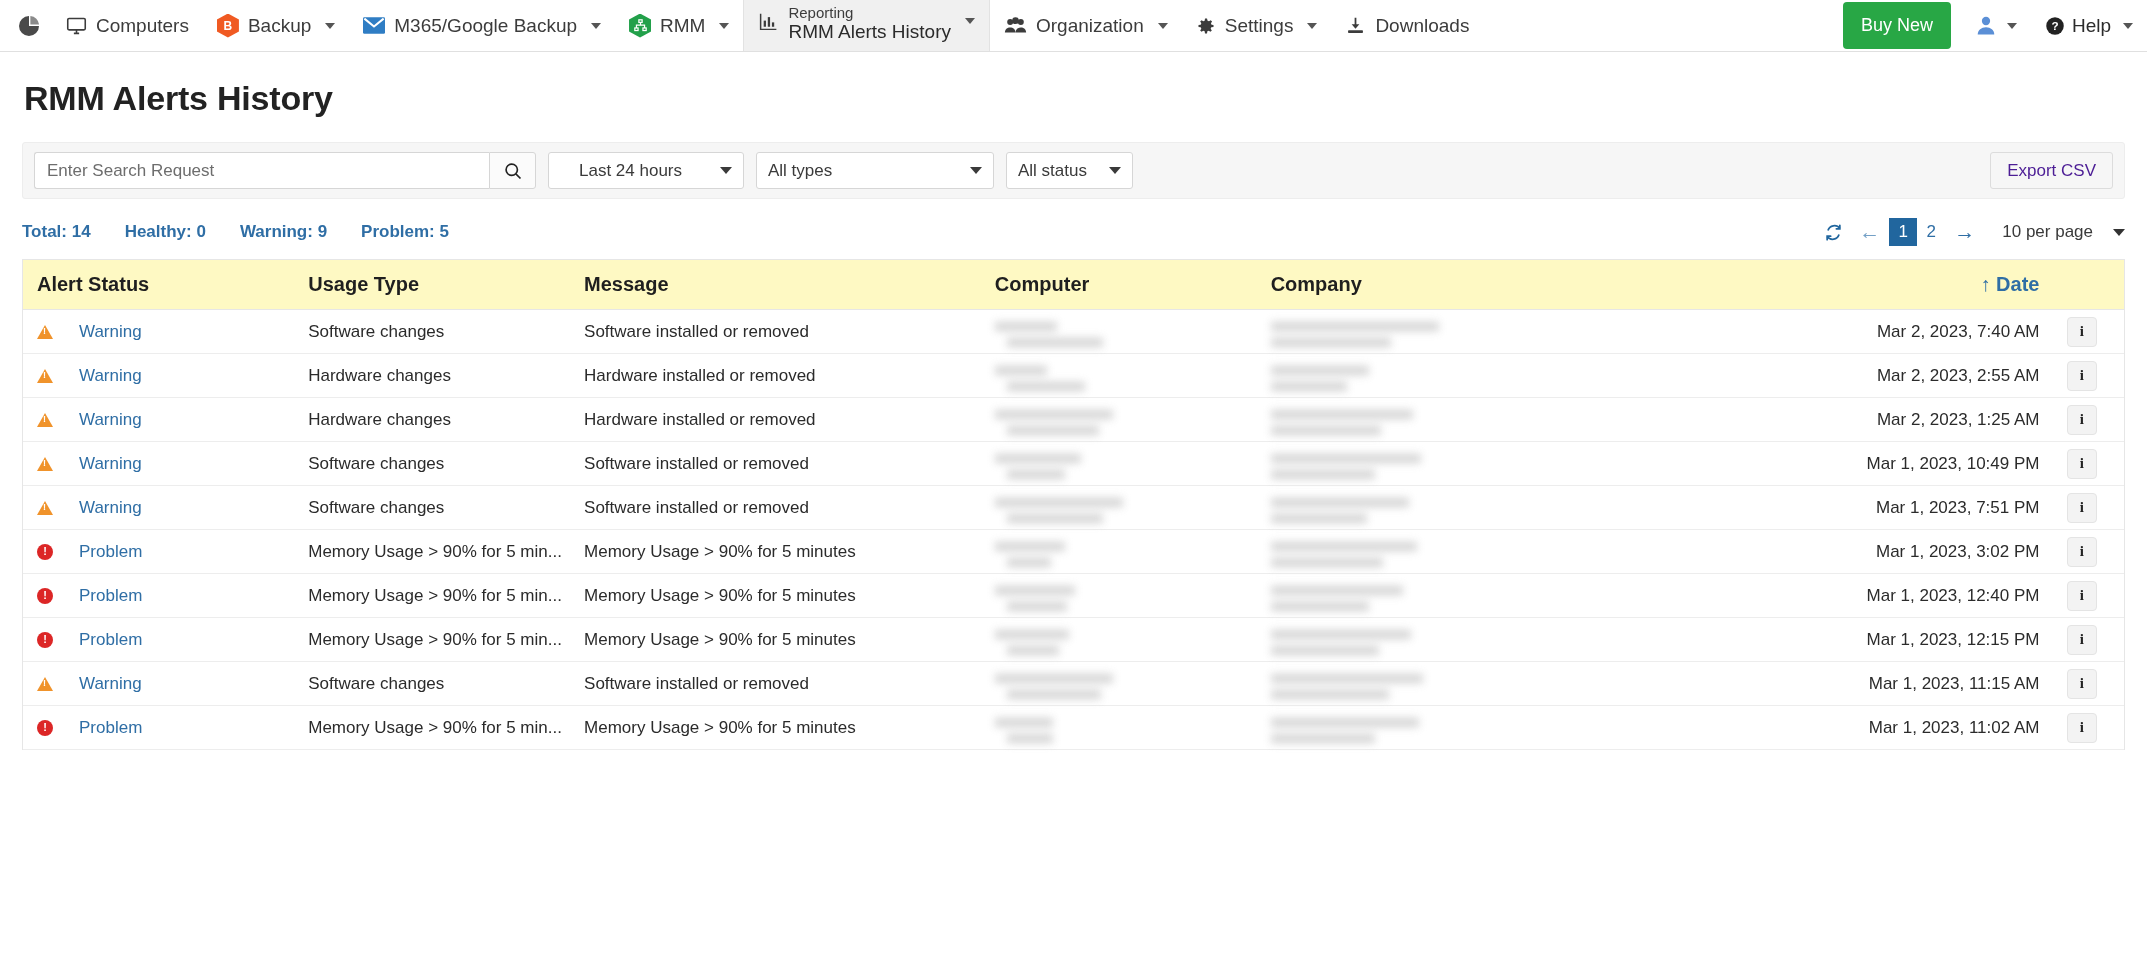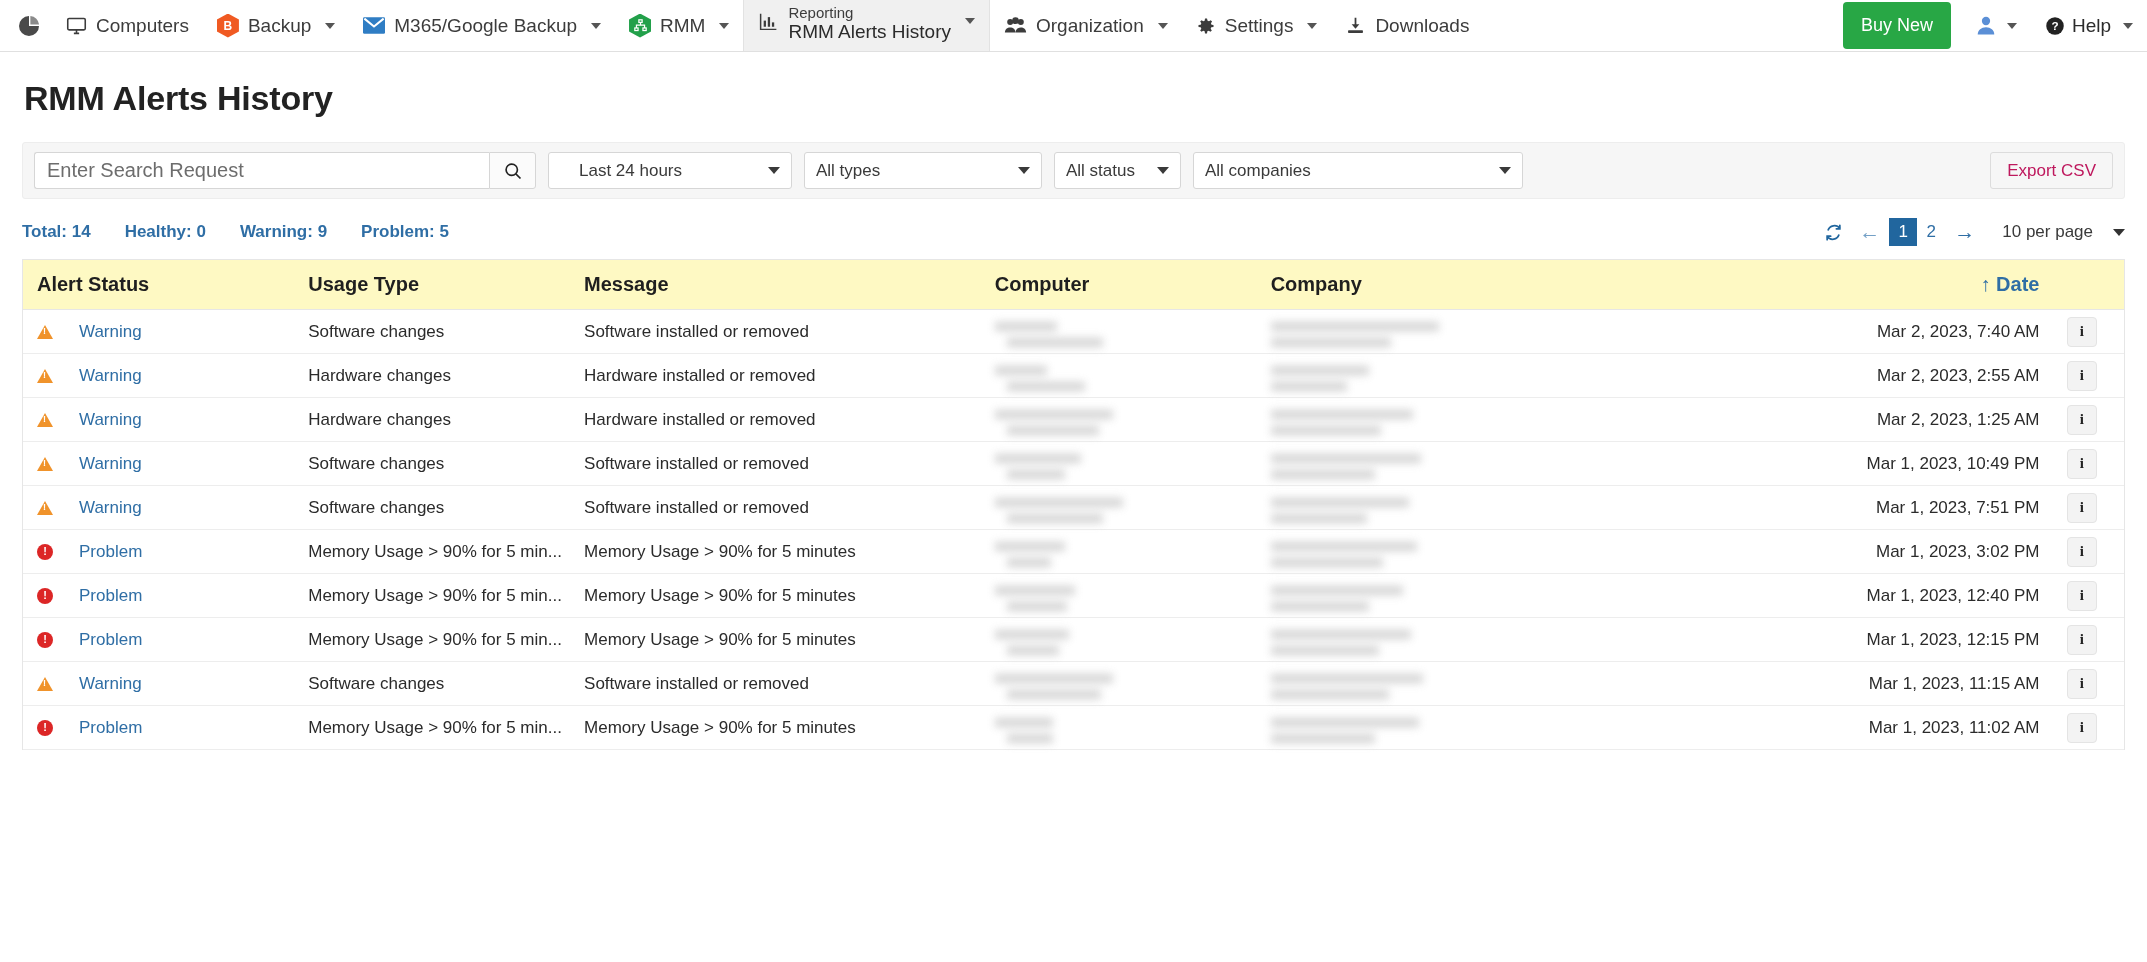--- a/index.html
+++ b/index.html
@@ -113,21 +113,21 @@
   }
   .search-group { display: flex; height: 37px; }
   .search-input {
     width: 455px;
     height: 37px;
     border: 1px solid #d6d6d6;
     border-right: none;
     border-radius: 3px 0 0 3px;
     background: #fff;
     padding: 0 12px;
-    font-size: 20px;
+    font-size: 17px;
     font-family: "Liberation Sans", sans-serif;
     color: #333;
     outline: none;
   }
   .search-input::placeholder { color: #6d6d6d; }
   .search-btn {
     width: 47px; height: 37px;
     border: 1px solid #d6d6d6;
     border-radius: 0 3px 3px 0;
     background: #fbfbfb;
@@ -148,33 +148,33 @@
     cursor: pointer;
   }
   .select-box .sel-caret {
     width: 0; height: 0;
     border-left: 6px solid transparent;
     border-right: 6px solid transparent;
     border-top: 7px solid #3a3a3a;
     margin-left: auto;
     padding-left: 0;
   }
-  .sel-w1 { width: 244px; padding-left: 30px; }
+  .sel-w1 { width: 196px; padding-left: 30px; }
   .sel-w2 { width: 238px; }
   .sel-w3 { width: 127px; }
   .sel-w4 { width: 330px; }
   .sel-label { padding-right: 10px; }
   .toolbar-spacer { flex: 1 1 auto; }
   .export-btn {
     height: 37px;
     border: 1px solid #dcdcdc;
     border-radius: 3px;
     background: #f6f6f6;
     font-size: 17px;
-    color: #be185d;
+    color: #4c1d95;
     padding: 0 16px;
     cursor: pointer;
     font-family: "Liberation Sans", sans-serif;
   }
 
   
   .statsrow {
     display: flex;
     align-items: center;
     margin: 18px 22px 0 22px;
@@ -470,24 +470,20 @@
   <div class="select-box sel-w2">
     <span class="sel-label">All types</span>
     <span class="sel-caret"></span>
   </div>
 
   <div class="select-box sel-w3">
     <span class="sel-label">All status</span>
     <span class="sel-caret"></span>
   </div>
 
-  <div class="select-box sel-w4">
-    <span class="sel-label">All companies</span>
-    <span class="sel-caret"></span>
-  </div>
 
   <div class="toolbar-spacer"></div>
 
   <button class="export-btn">Export CSV</button>
 </div>
 
 <div class="statsrow">
   <div class="stat">Total: 14</div>
   <div class="stat">Healthy: 0</div>
   <div class="stat">Warning: 9</div>

